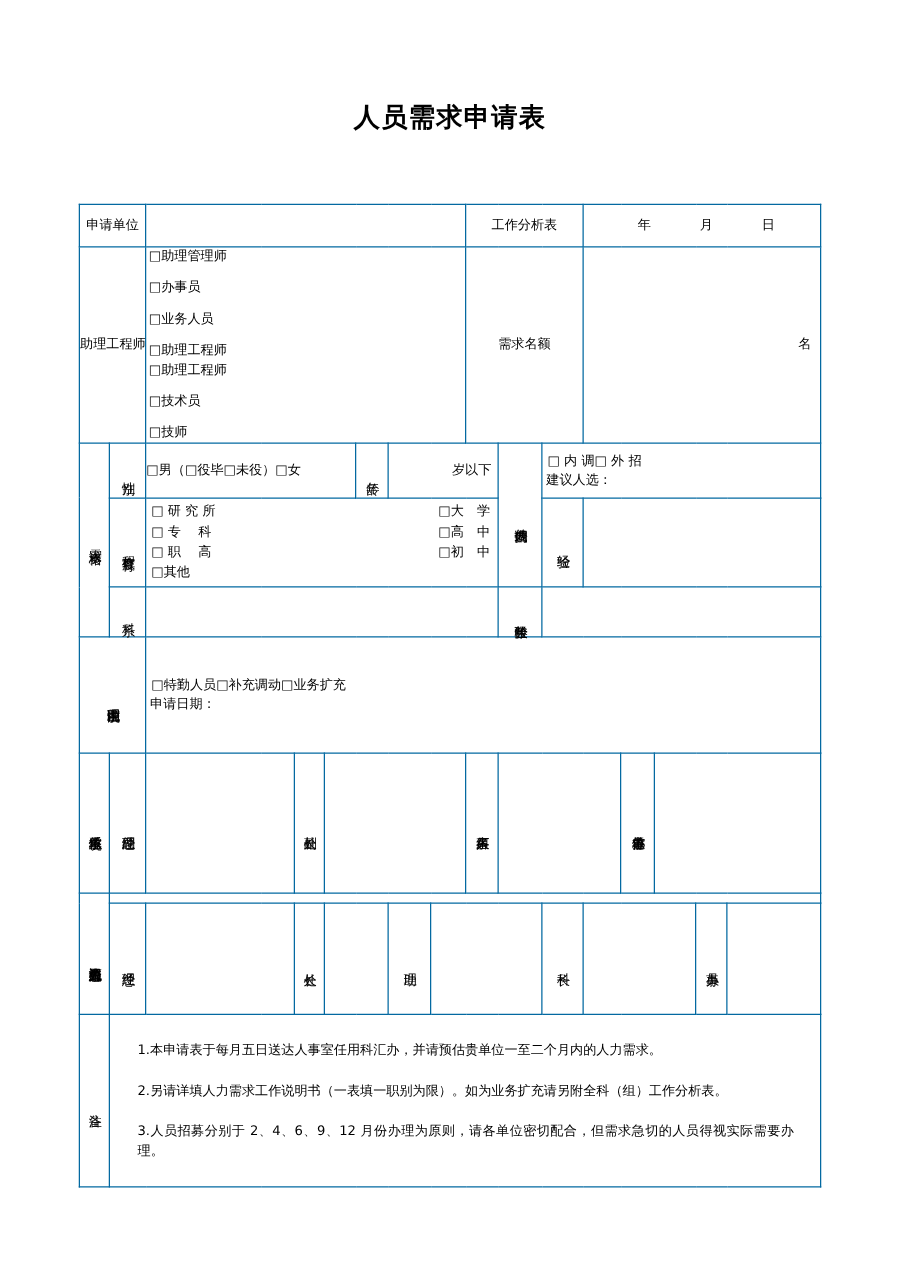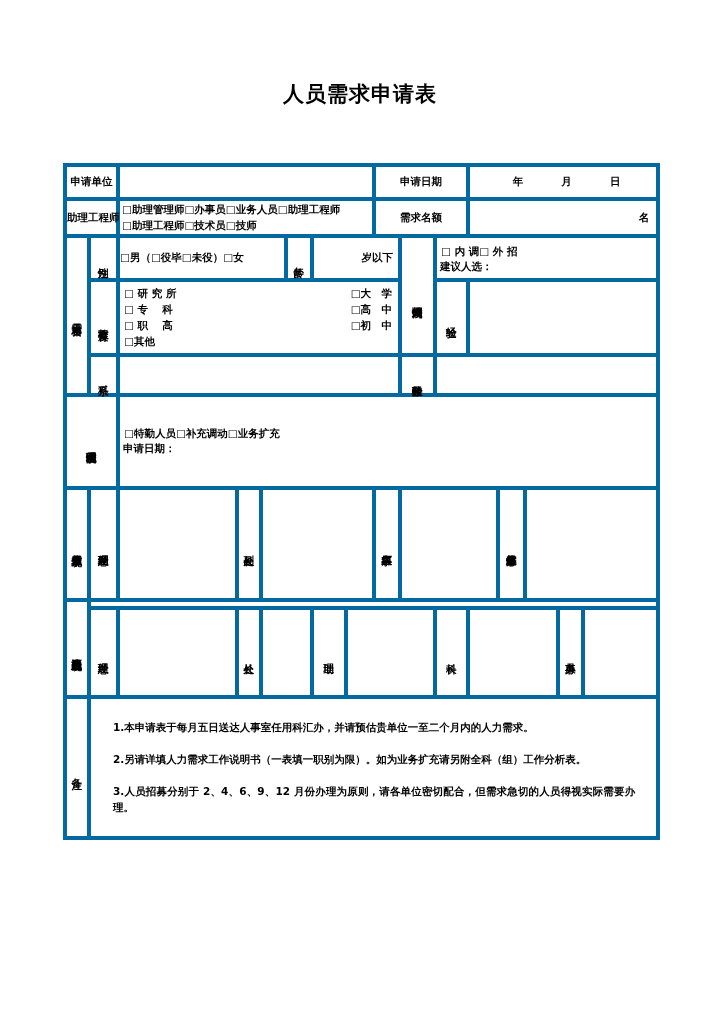--- a/index.html
+++ b/index.html
@@ -36,25 +36,24 @@
     position: absolute;
     top: 163px;
     left: 63px;
     width: 593px;
     border-collapse: collapse;
     table-layout: fixed;
     font-size: 10.5px;
     line-height: 1.25;
   }
   table.form td {
-    border: 4px solid #0369a1;
+    border: 1px solid #0369a1;
     padding: 0;
     vertical-align: middle;
     box-sizing: border-box;
-    font-weight: bold;
   }
   .cellpad {
     padding: 2px 3px;
   }
   
   .vlabel {
     text-align: center;
     vertical-align: middle;
     white-space: nowrap;
   }
@@ -74,22 +73,24 @@
   .datecell {
     display: flex;
     justify-content: space-around;
     align-items: center;
     padding: 0 16px 0 24px;
     letter-spacing: 1px;
   }
   .jobline {
     display: flex;
     justify-content: flex-start;
+    gap: 12px;
     padding: 1px 2px;
     white-space: nowrap;
+    flex-direction: column;
   }
   .edu-wrap {
     display: flex;
     justify-content: space-between;
     padding: 3px 4px 3px 4px;
   }
   .edu-col div { padding: 1.5px 0; white-space: nowrap; }
   .reason-line {
     display: flex;
     justify-content: flex-start;
@@ -130,21 +131,21 @@
       <col style="width:27px">
       <col style="width:33px">
       <col style="width:25px">
       <col style="width:75px">
     </colgroup>
 
     <tbody>
         <tr>
       <td colspan="2" class="cellpad center nowrap" style="height:34px">申请单位</td>
       <td colspan="7" class="cellpad blank"></td>
-      <td colspan="3" class="cellpad center nowrap">申请日期</td>
+      <td colspan="3" class="cellpad center nowrap">工作分析表</td>
       <td colspan="5">
         <div class="datecell">
           <span>年</span>
           <span>月</span>
           <span>日</span>
         </div>
       </td>
     </tr>
 
     <tr>

